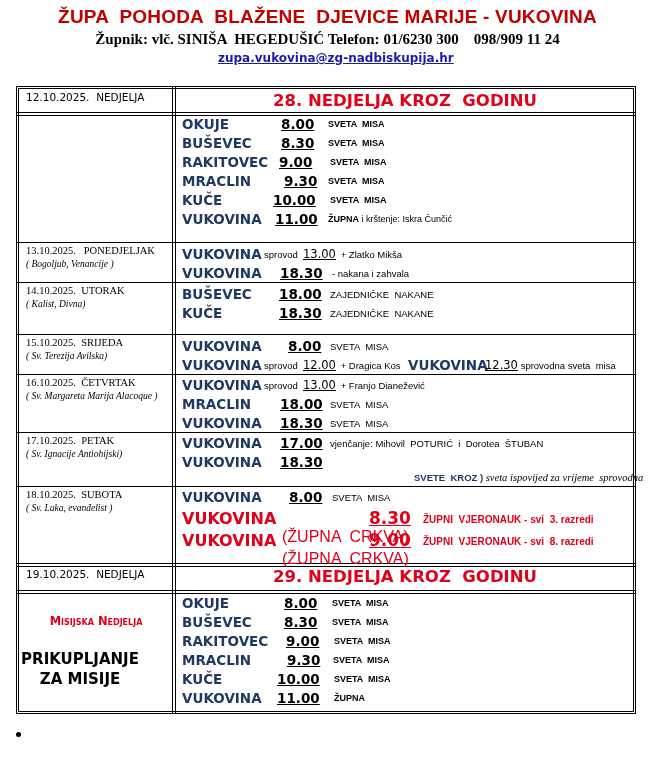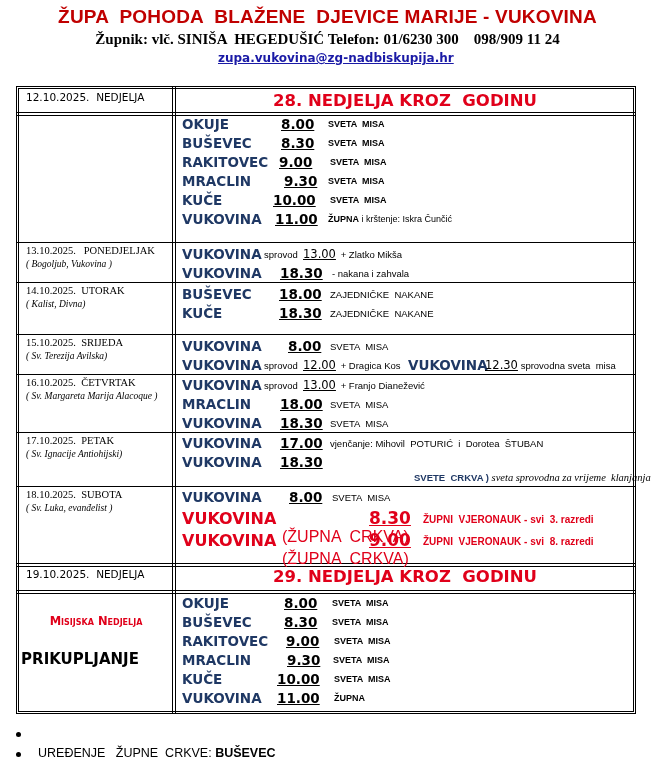--- a/index.html
+++ b/index.html
@@ -92,21 +92,21 @@
   <span class="time" style="left:91px">10.00</span>
   <span class="desc b" style="left:148px">SVETA  MISA</span>
 </div>
 <div class="row" style="top:211px">
   <span class="place">VUKOVINA</span>
   <span class="time" style="left:93px">11.00</span>
   <span class="desc" style="left:146px"><b>ŽUPNA</b><span> i krštenje: Iskra Čunčić</span></span>
 </div>
 
 <div class="date" style="top:245px">13.10.2025.   PONEDJELJAK</div>
-<div class="saint" style="top:259px">( Bogoljub, Vukovina )</div>
+<div class="saint" style="top:259px">( Bogoljub, Venancije )</div>
 <div class="row" style="top:246px">
   <span class="place">VUKOVINA</span>
   <span class="small" style="left:82px"><span>sprovod </span></span>
   <span class="smtime" style="left:121px">13.00</span>
   <span class="small" style="left:156px"> + Zlatko Mikša</span>
 </div>
 <div class="row" style="top:265px">
   <span class="place">VUKOVINA</span>
   <span class="time" style="left:98px">18.30</span>
   <span class="small" style="left:150px">- nakana i zahvala</span>
@@ -164,21 +164,21 @@
 <div class="date" style="top:435px">17.10.2025.  PETAK</div>
 <div class="saint" style="top:449px">( Sv. Ignacije Antiohijski)</div>
 <div class="row" style="top:435px">
   <span class="place">VUKOVINA</span>
   <span class="time" style="left:98px">17.00</span>
   <span class="small" style="left:148px">vjenčanje: Mihovil  POTURIĆ  i  Dorotea  ŠTUBAN</span>
 </div>
 <div class="row" style="top:454px; width:450px; height:34px">
   <span class="place">VUKOVINA</span>
   <span class="time" style="left:98px">18.30</span>
-  <span class="small" style="left:232px; top:18px"><span class="blue-b">SVETE  CRKVA )</span><span class="serif-it"> sveta sprovodna za vrijeme  klanjanja</span></span>
+  <span class="small" style="left:232px; top:18px"><span class="blue-b">SVETE  KROZ )</span><span class="serif-it"> sveta ispovijed za vrijeme  sprovodna</span></span>
 </div>
 
 <div class="date" style="top:489px">18.10.2025.  SUBOTA</div>
 <div class="saint" style="top:503px">( Sv. Luka, evanđelist )</div>
 <div class="row" style="top:489px">
   <span class="place">VUKOVINA</span>
   <span class="time" style="left:107px">8.00</span>
   <span class="small" style="left:150px">SVETA  MISA</span>
 </div>
 <div class="row" style="top:509px; width:450px; height:22px">
@@ -193,20 +193,21 @@
   <span class="red-time" style="left:187px">9.00</span>
   <span class="red-desc" style="left:241px">ŽUPNI  VJERONAUK - svi  8. razredi</span>
 </div>
 
 <div class="date sun" style="top:568px">19.10.2025.  NEDJELJA</div>
 <div class="sunday-title" style="top:567px">29. NEDJELJA KROZ  GODINU</div>
 
 <div class="mission-title">Misijska Nedjelja</div>
 <div class="mission-body">
   <div>PRIKUPLJANJE</div>
+  <div>ZA MISIJE</div>
 </div>
 
 <div class="row" style="top:595px">
   <span class="place">OKUJE</span>
   <span class="time" style="left:102px">8.00</span>
   <span class="desc b" style="left:150px">SVETA  MISA</span>
 </div>
 <div class="row" style="top:614px">
   <span class="place">BUŠEVEC</span>
   <span class="time" style="left:102px">8.30</span>
@@ -228,14 +229,13 @@
   <span class="desc b" style="left:152px">SVETA  MISA</span>
 </div>
 <div class="row" style="top:690px">
   <span class="place">VUKOVINA</span>
   <span class="time" style="left:95px">11.00</span>
   <span class="desc b" style="left:152px">ŽUPNA</span>
 </div>
 
 <div class="bullets">
   <div class="bullet"><span class="dot"></span></div>
-  <div class="bullet"><span class="dot"></span><span>UREĐENJE   ŽUPNE  CRKVE: </span><b>BUŠEVEC</b></div>
 </div>
 
 </body></html>

